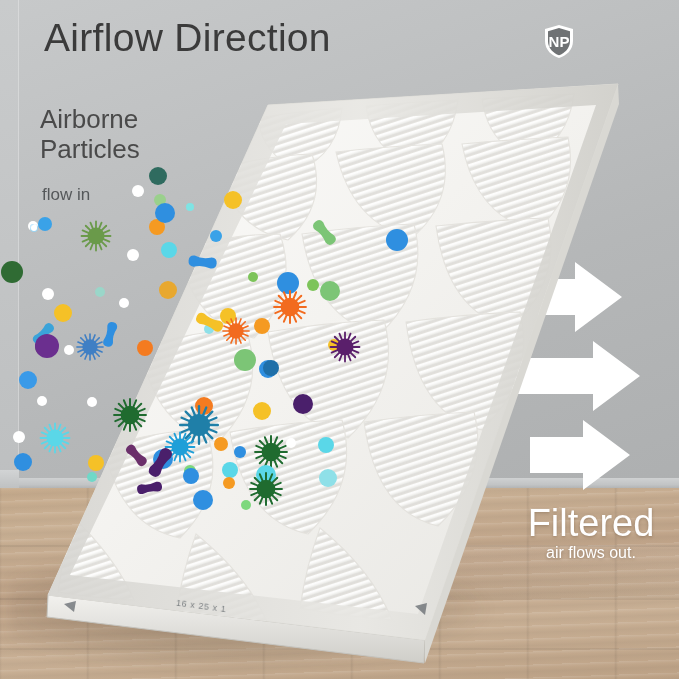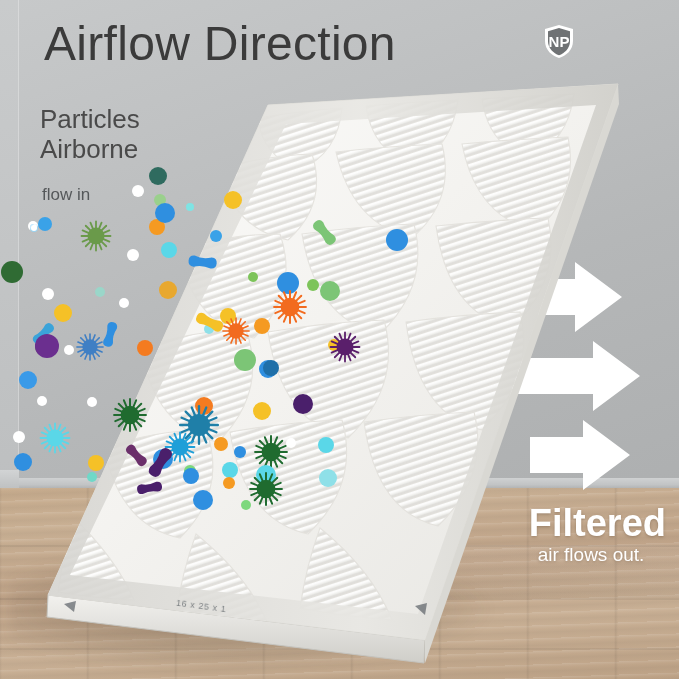--- a/index.html
+++ b/index.html
@@ -65,42 +65,41 @@
   }
   .floor-shadow{
     position:absolute;left:10px;top:560px;width:480px;height:110px;
     background:radial-gradient(ellipse at 45% 45%, rgba(60,45,30,.30) 0%, rgba(60,45,30,.14) 45%, rgba(60,45,30,0) 72%);
     filter:blur(6px);
   }
 
   
   .title{
     position:absolute;left:44px;top:16px;
-    font-size:48px;font-weight:300;letter-spacing:.3px;color:#3b3b3b;
+    font-size:39px;font-weight:300;letter-spacing:.3px;color:#3b3b3b;
     white-space:nowrap;
   }
   .sub-block{position:absolute;left:40px;top:104px;}
   .sub-line{
     font-size:26px;font-weight:300;color:#4a4a4a;line-height:30px;
     white-space:nowrap;
   }
   .sub-small{
     font-size:17px;font-weight:300;color:#55585a;margin-top:21px;margin-left:2px;
   }
 
   .filtered-block{
     position:absolute;left:516px;top:503px;text-align:center;width:150px;
   }
   .filtered-big{
-    font-size:38px;font-weight:700;color:#ffffff;line-height:40px;white-space:nowrap;
+    font-size:38px;font-weight:400;color:#ffffff;line-height:40px;white-space:nowrap;
     text-shadow:0 1px 3px rgba(80,60,40,.35);
-    text-align:right;
   }
   .filtered-small{
-    font-size:19px;font-weight:300;color:#ffffff;margin-top:1px;white-space:nowrap;
+    font-size:16px;font-weight:300;color:#ffffff;margin-top:1px;white-space:nowrap;
     text-shadow:0 1px 3px rgba(80,60,40,.35);
   }
 
   
   .logo{position:absolute;left:503px;top:24px;width:160px;height:36px;margin-left:40px;}
   .logo-shield{position:absolute;left:0;top:0;width:32px;height:35px;}
   .logo-text{position:absolute;left:37px;top:-2px;width:125px;}
   .logo-name{
     font-size:21px;font-weight:400;color:#fcfcfc;letter-spacing:.2px;line-height:23px;
     white-space:nowrap;
@@ -530,22 +529,22 @@
           </g>
         </g>
       </svg>
     </div>
 
   <div class="size-label">16 x 25 x 1</div>
 
   <div class="title">Airflow Direction</div>
 
   <div class="sub-block">
+    <div class="sub-line">Airborne</div>
     <div class="sub-line">Particles</div>
-    <div class="sub-line">Airborne</div>
     <div class="sub-small">flow in</div>
   </div>
 
   <div class="filtered-block">
     <div class="filtered-big">Filtered</div>
     <div class="filtered-small">air flows out.</div>
   </div>
 
   <div class="logo">
     <svg class="logo-shield" viewBox="0 0 32 35">

